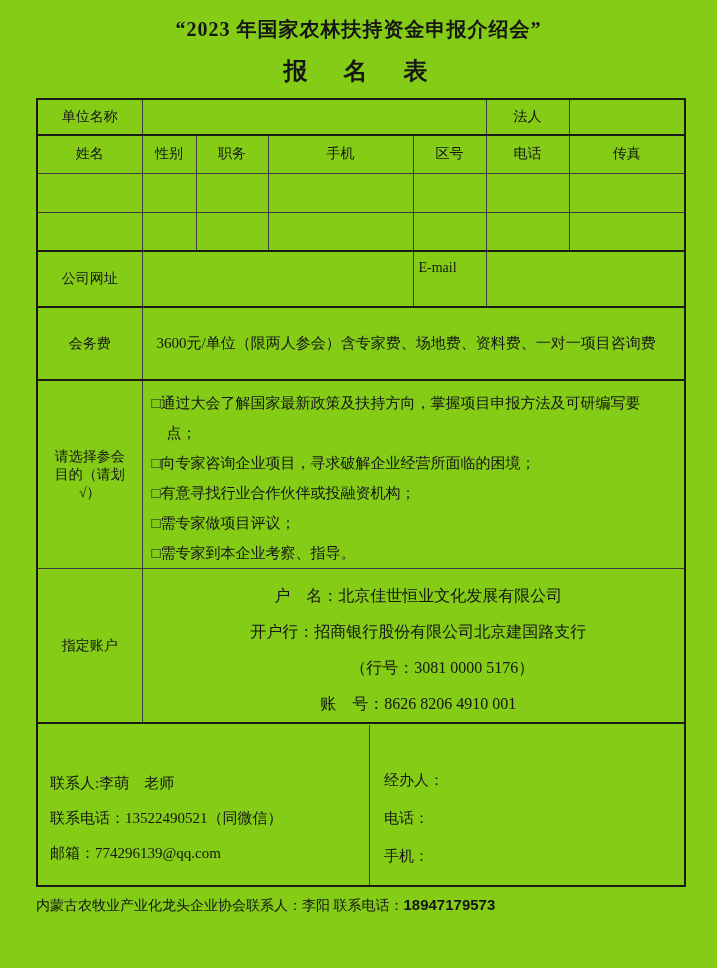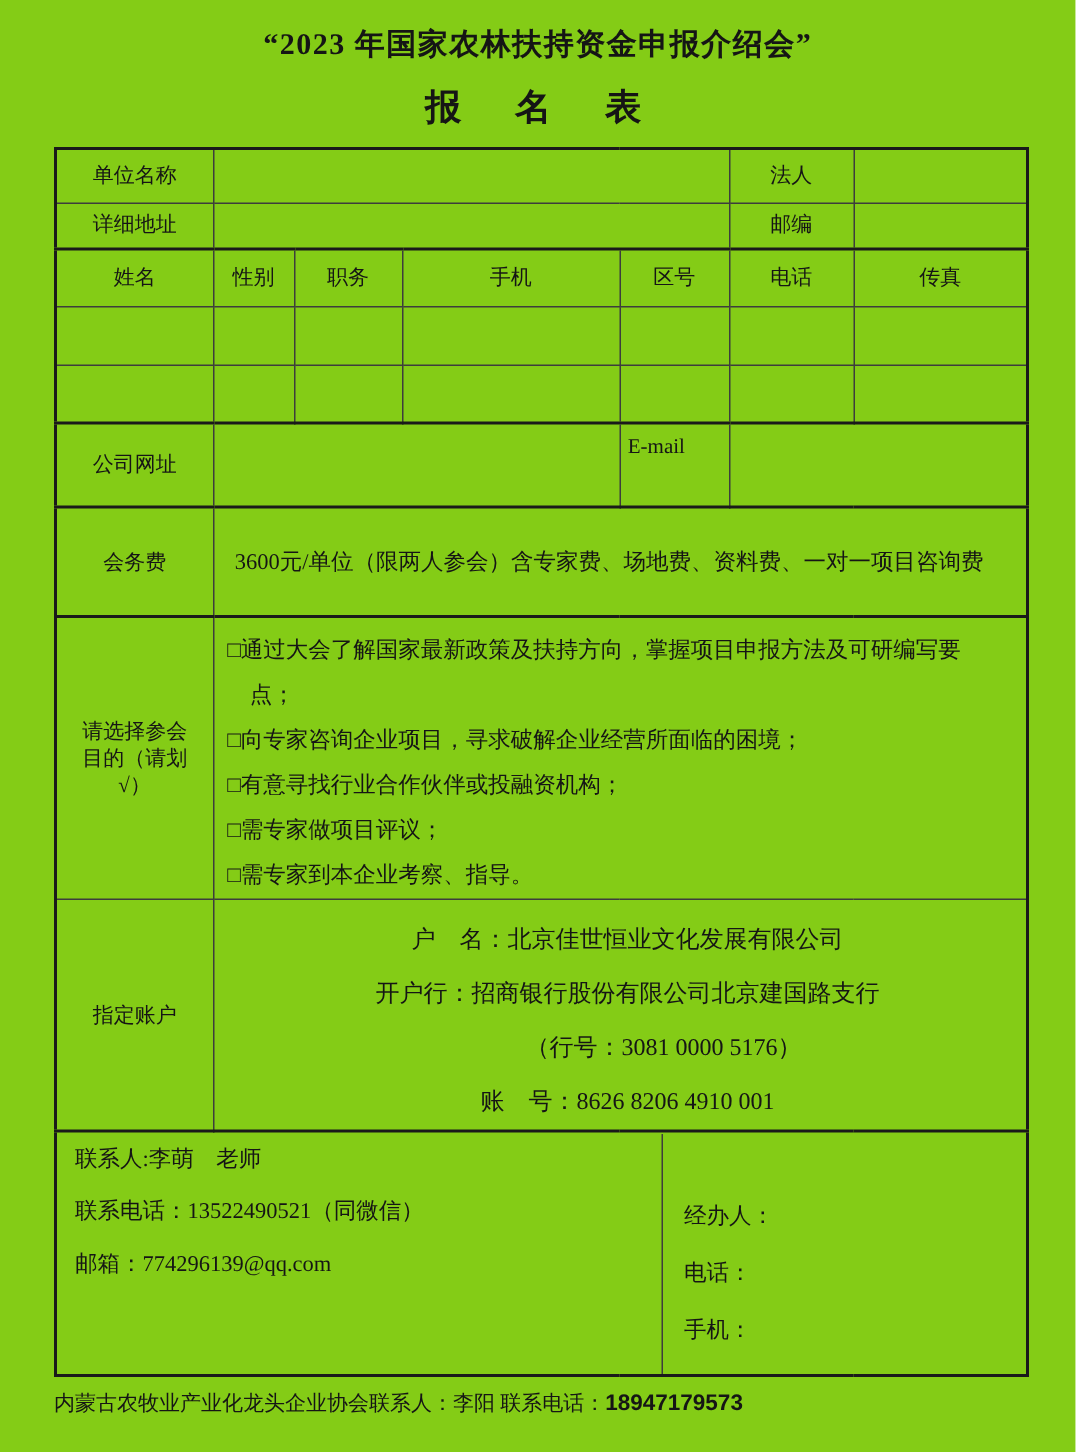--- a/index.html
+++ b/index.html
@@ -52,23 +52,23 @@
   .pline.cont { margin-left:15px; }
   td.lodging-cell { text-align:left; padding-left:9px; }
   .lodge-opts { display:flex; gap:20px; font-size:15px; }
   .lodge-opts .opt-last { margin-left:6px; }
   td.account-cell { text-align:center; vertical-align:top; padding:9px 0 0 10px; }
   .aline { line-height:36px; font-size:16px; white-space:nowrap; }
   .aline.indent { margin-left:48px;font-family:Liberation Serif, serif; }
   td.p0 { padding:0; }
   .contact-wrap { display:flex; height:160px; text-align:left; }
   .contact-left {
-    width:404px;
+    width:332px;
     border-right:1px solid #3d3d3d;
-    display:flex; flex-direction:column; justify-content:flex-start;
+    display:flex; flex-direction:column; justify-content:flex-end;
     padding:0 0 14px 12px; box-sizing:border-box;
   }
   .contact-left .cline { line-height:35px; font-size:15px; white-space:nowrap; }
   .contact-right { flex:1; padding:36px 0 0 14px; }
   .contact-right .cline { line-height:38px; font-size:15px; }
   .footer { margin:9px 0 0 36px; font-size:14px; }
   .footer-phone {
     font-family:"Liberation Sans","DejaVu Sans",sans-serif;
     font-weight:bold; font-size:15px;
   }
@@ -93,26 +93,20 @@
     </colgroup>
     <tbody>
 
       <tr class="h36">
         <td>单位名称</td>
         <td colspan="4"></td>
         <td>法人</td>
         <td></td>
       </tr>
 
-      <tr class="h31">
-        <td>详细地址</td>
-        <td colspan="4"></td>
-        <td>邮编</td>
-        <td></td>
-      </tr>
 
       <tr class="h38 thick">
         <td>姓名</td>
         <td>性别</td>
         <td>职务</td>
         <td>手机</td>
         <td>区号</td>
         <td>电话</td>
         <td>传真</td>
       </tr>

